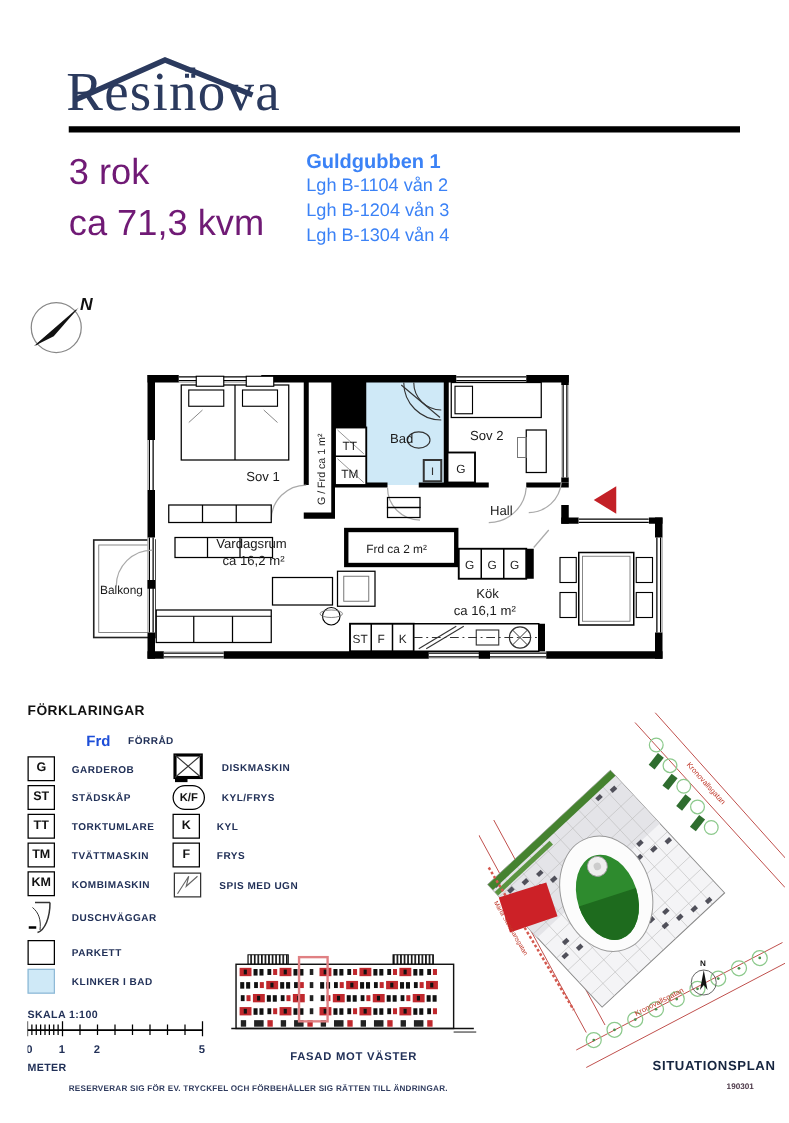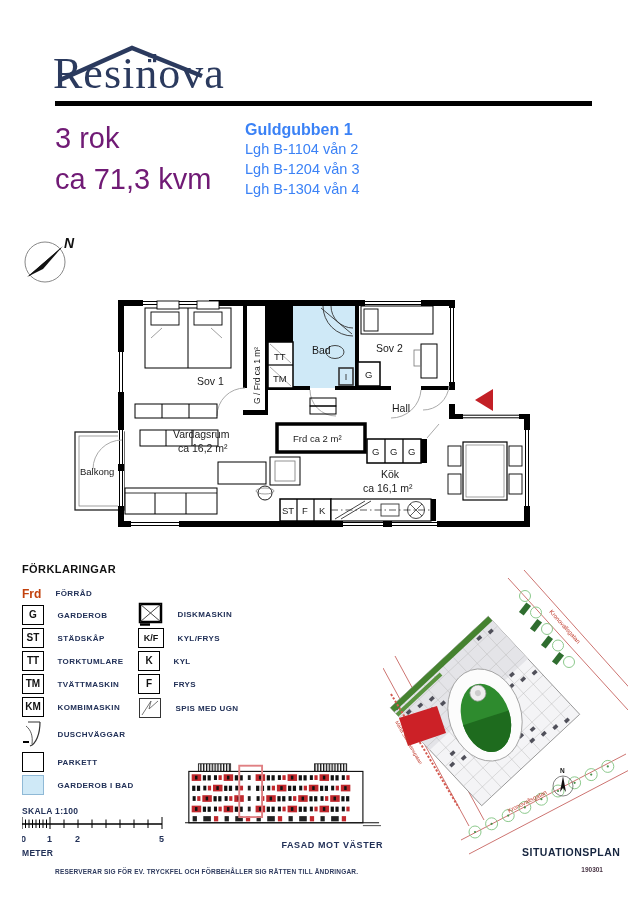--- a/index.html
+++ b/index.html
@@ -18,32 +18,32 @@
   
   #compass{position:absolute;left:18px;top:230px;}
   
   #legend{position:absolute;left:22px;top:560px;width:360px;height:235px;color:#223158;}
   #legend-heading{position:absolute;left:0;top:3px;font-size:11px;font-weight:bold;color:#111;
                   letter-spacing:.4px;}
   .lg-row{position:absolute;height:22px;}
   .lg-box{display:inline-block;width:20px;height:18px;border:1.5px solid #000;background:#fff;
           text-align:center;font-size:10px;font-weight:bold;color:#111;line-height:18px;
           vertical-align:middle;}
-  .lg-box.wide{width:24px;}
+  .lg-box.wide{width:24px;border-radius:10px;}
   .lg-label{display:inline-block;margin-left:9px;font-size:8px;font-weight:bold;color:#223158;
             letter-spacing:.4px;vertical-align:middle;}
-  .lg-key{display:inline-block;font-size:12px;font-weight:bold;color:#c2410c;width:22px;}
+  .lg-key{display:inline-block;font-size:12px;font-weight:bold;color:#1d4ed8;width:22px;margin-left:47px;}
   .lg-box.blue{background:#cfe9f7;border:1px solid #8fb9d6;}
   
   #scale{position:absolute;left:22px;top:806px;color:#223158;}
   #scale-label{font-size:8.5px;font-weight:bold;letter-spacing:.3px;}
   #scale-meter{font-size:8.5px;font-weight:bold;letter-spacing:.3px;margin-top:-2px;}
   
   #facade-wrap{position:absolute;left:183px;top:760px;width:200px;}
-  #facade-label{position:absolute;left:183px;top:840px;width:200px;text-align:right;
+  #facade-label{position:absolute;left:183px;top:840px;width:200px;text-align:center;
                 font-size:9px;font-weight:bold;color:#223158;letter-spacing:.6px;}
   
   #footer-disclaimer{position:absolute;left:55px;top:868px;font-size:6.5px;font-weight:bold;
                      color:#2f3b5e;letter-spacing:.2px;}
   #footer-code{position:absolute;right:28px;top:866px;font-size:6.5px;font-weight:bold;color:#4a3646;}
   svg text{font-family:"Liberation Sans",sans-serif;}
 </style>
 </head>
 <body>
 
@@ -305,21 +305,21 @@
         <line x1="1" y1="22" x2="7" y2="22" stroke="#000" stroke-width="2"></line>
       </svg>
       <span class="lg-label">DUSCHVÄGGAR</span>
     </div>
     <div class="lg-row" style="left:0;top:192px">
       <span class="lg-box" style="border-width:1px"></span>
       <span class="lg-label">PARKETT</span>
     </div>
     <div class="lg-row" style="left:0;top:215px">
       <span class="lg-box blue"></span>
-      <span class="lg-label">GARDEROB I BAD</span>
+      <span class="lg-label">KLINKER I BAD</span>
     </div>
 
     <div class="lg-row" style="left:116px;top:42px">
       <svg width="26" height="24" viewBox="0 0 26 24" style="vertical-align:middle">
         <rect x="2" y="2" width="21" height="18" fill="#fff" stroke="#000" stroke-width="2.5"></rect>
         <line x1="2" y1="2" x2="23" y2="20" stroke="#333" stroke-width="0.9"></line>
         <line x1="23" y1="2" x2="2" y2="20" stroke="#333" stroke-width="0.9"></line>
         <line x1="2" y1="22.5" x2="12" y2="22.5" stroke="#000" stroke-width="2.5"></line>
       </svg>
       <span class="lg-label">DISKMASKIN</span>

